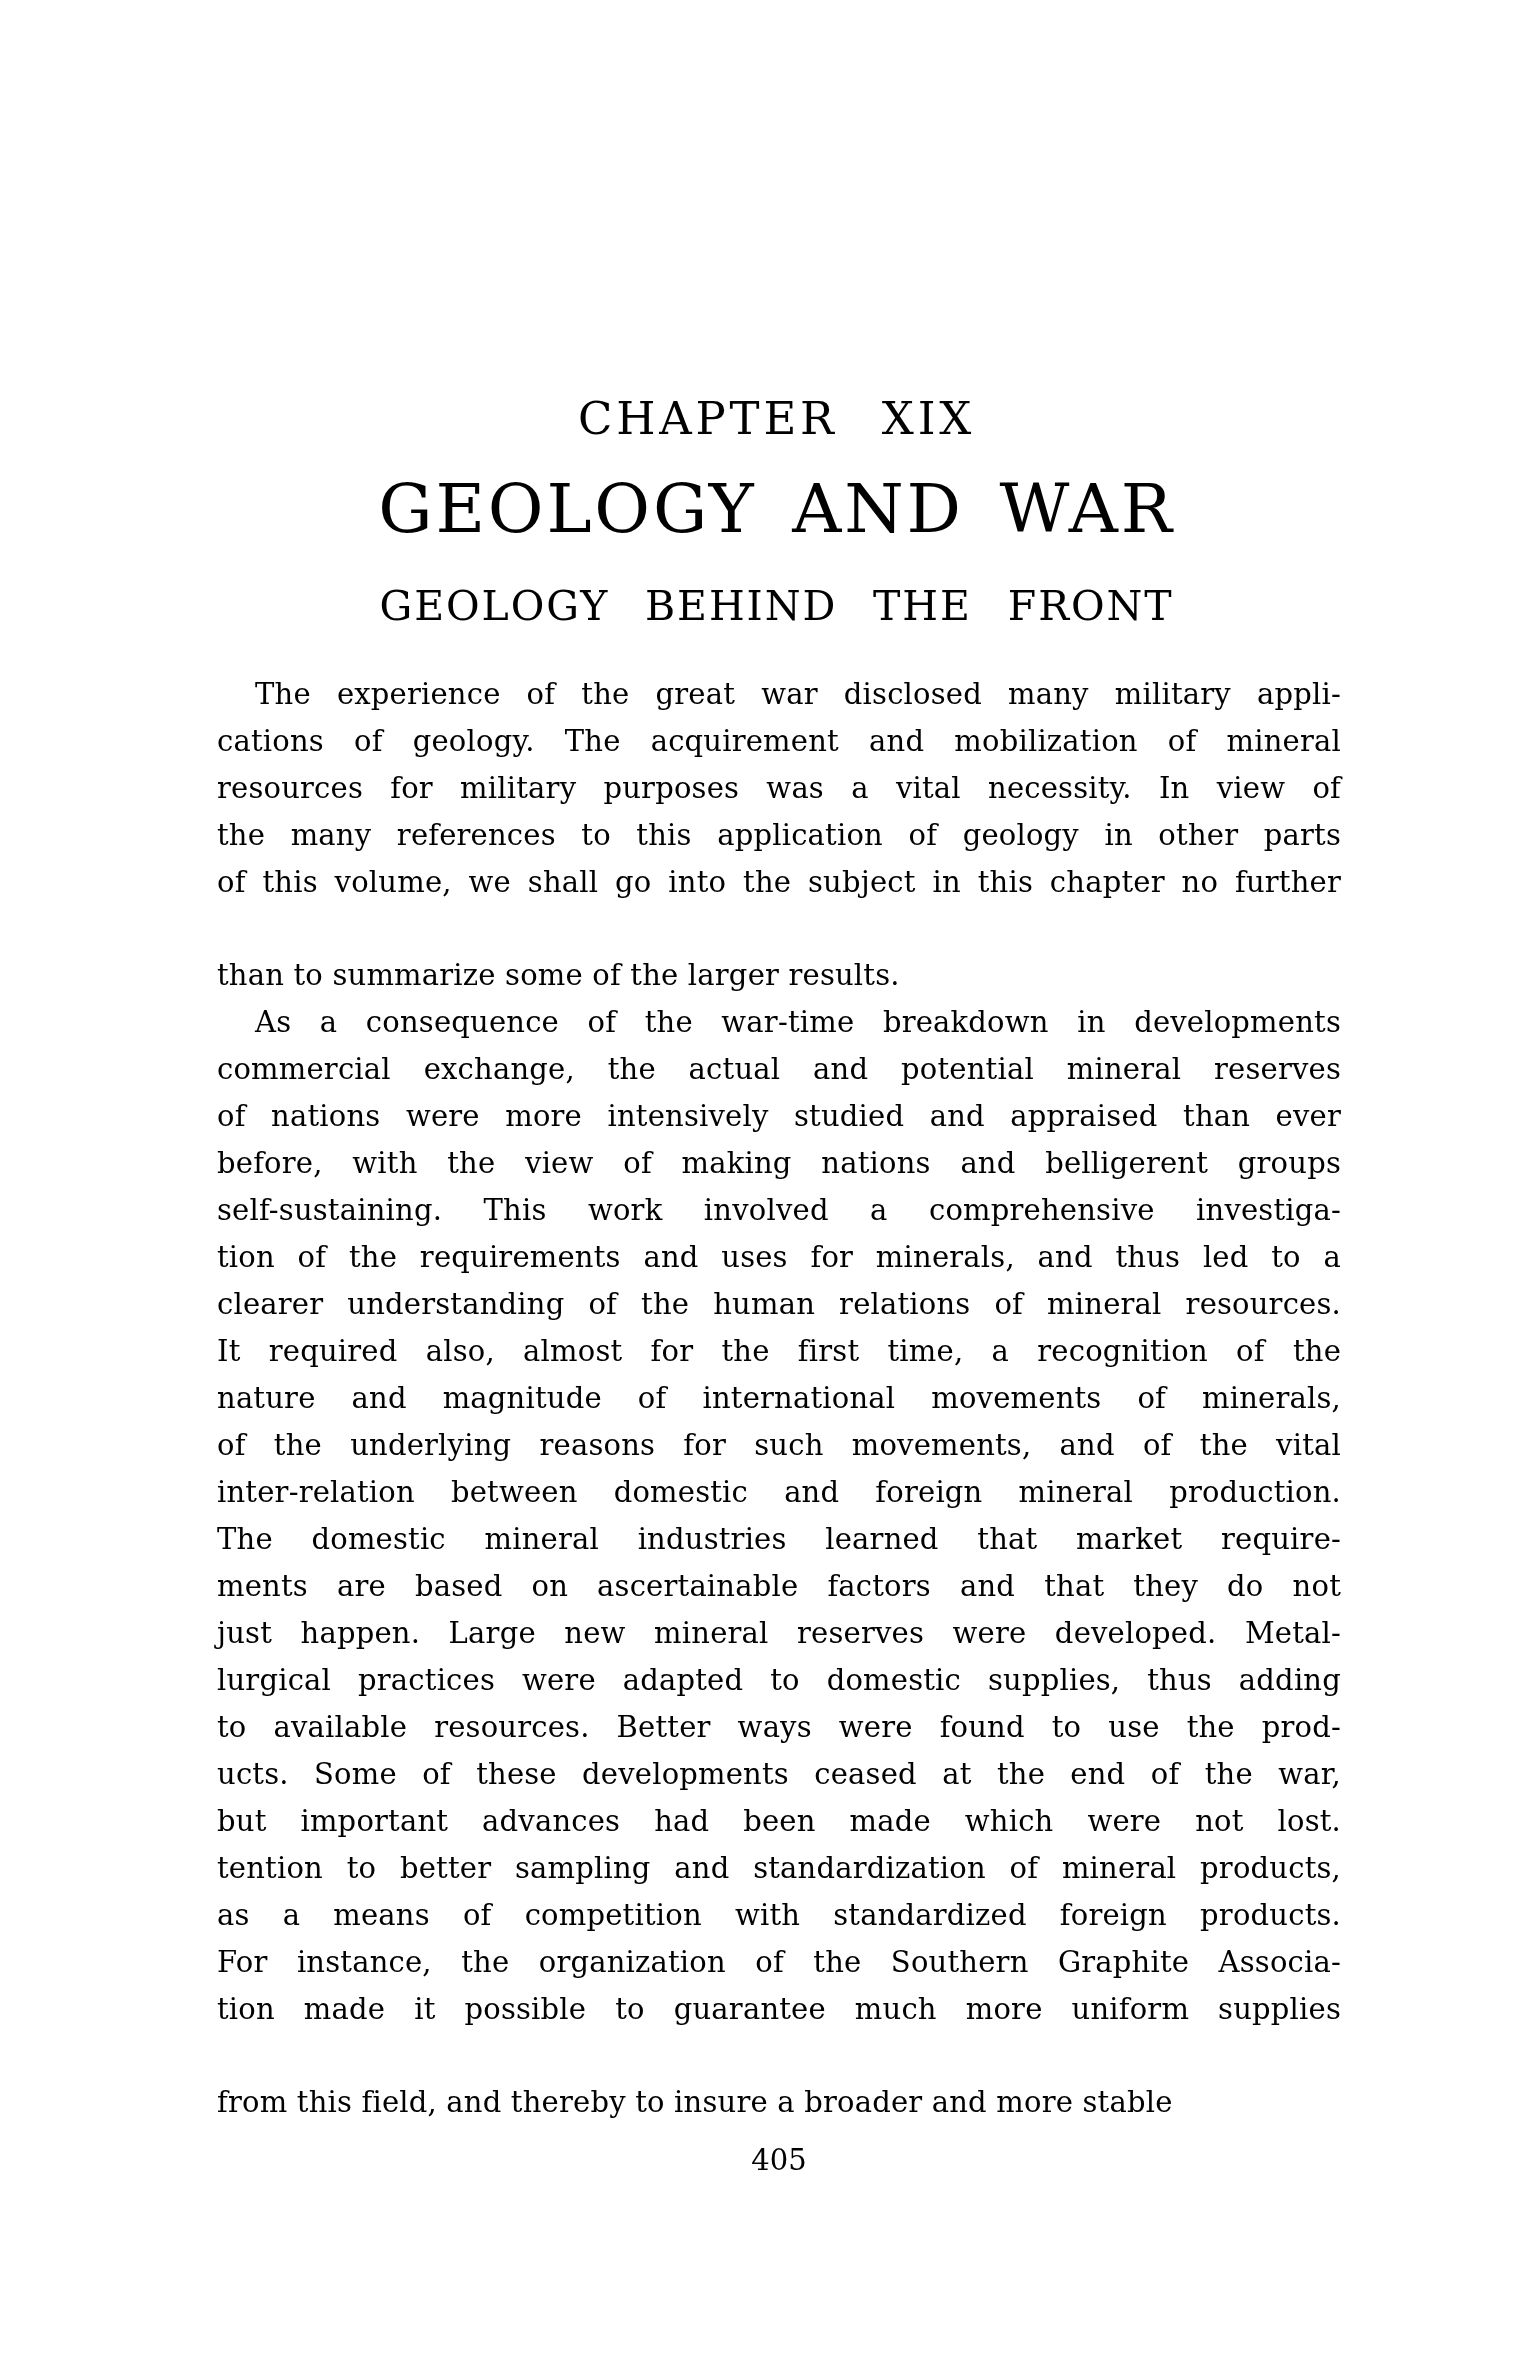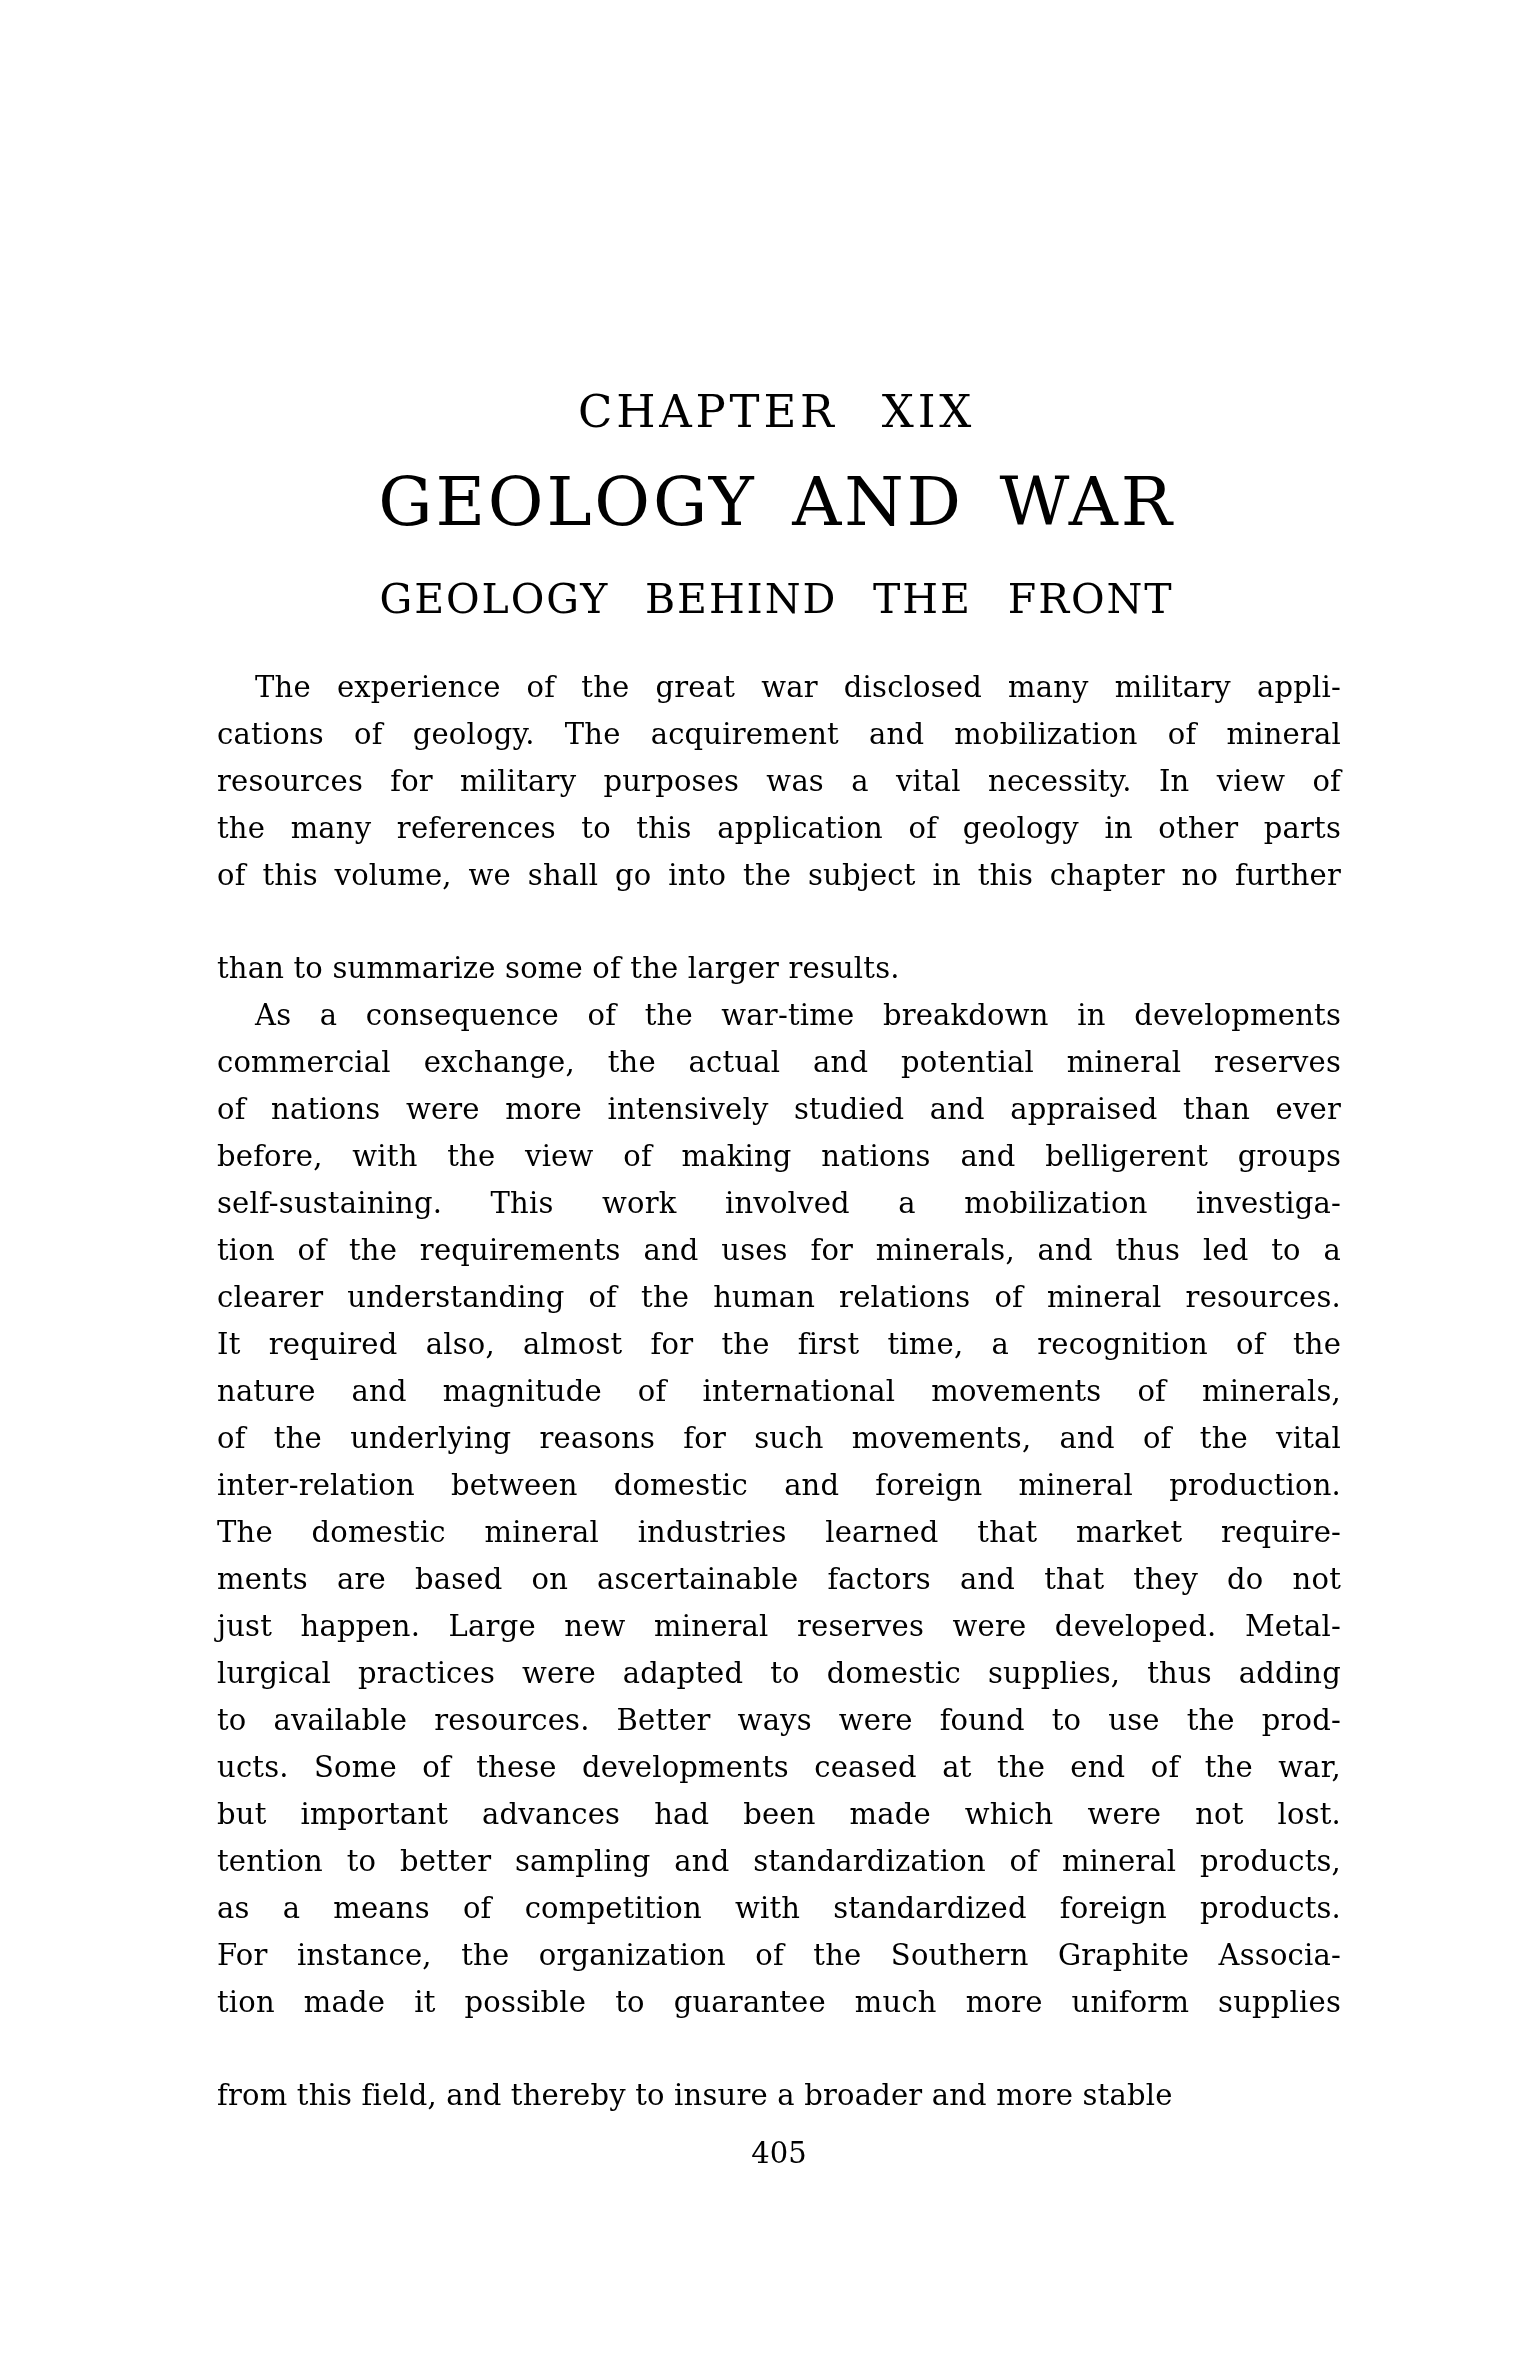--- a/index.html
+++ b/index.html
@@ -14,21 +14,21 @@
     background: #ffffff;
     color: #000000;
     font-family: "DejaVu Serif", "Liberation Serif", serif;
     box-sizing: border-box;
     padding-top: 388px;
     overflow: hidden;
   }
   .heading {
     text-align: center;
     font-weight: normal;
-    margin: 0;
+    margin: 7px;
     white-space: nowrap;
     padding-left: 16px;
   }
   .h-chapter {
     font-size: 45px;
     line-height: 47px;
     letter-spacing: 3.8px;
     word-spacing: 26px;
   }
   .h-title {
@@ -85,21 +85,21 @@
       <div class="line indent">The experience of the great war disclosed many military appli-</div>
       <div class="line">cations of geology.  The acquirement and mobilization of mineral</div>
       <div class="line">resources for military purposes was a vital necessity.  In view of</div>
       <div class="line">the many references to this application of geology in other parts</div>
       <div class="line">of this volume, we shall go into the subject in this chapter no further</div>
       <div class="line last">than to summarize some of the larger results.</div>
       <div class="line indent">As a consequence of the war-time breakdown in developments</div>
       <div class="line">commercial exchange, the actual and potential mineral reserves</div>
       <div class="line">of nations were more intensively studied and appraised than ever</div>
       <div class="line">before, with the view of making nations and belligerent groups</div>
-      <div class="line">self-sustaining.  This work involved a mobilization investiga-</div>
+      <div class="line">self-sustaining.  This work involved a comprehensive investiga-</div>
       <div class="line">tion of the requirements and uses for minerals, and thus led to a</div>
       <div class="line">clearer understanding of the human relations of mineral resources.</div>
       <div class="line">It required also, almost for the first time, a recognition of the</div>
       <div class="line">nature and magnitude of international movements of minerals,</div>
       <div class="line">of the underlying reasons for such movements, and of the vital</div>
       <div class="line">inter-relation between domestic and foreign mineral production.</div>
       <div class="line">The domestic mineral industries learned that market require-</div>
       <div class="line">ments are based on ascertainable factors and that they do not</div>
       <div class="line">just happen.  Large new mineral reserves were developed.  Metal-</div>
       <div class="line">lurgical practices were adapted to domestic supplies, thus adding</div>

